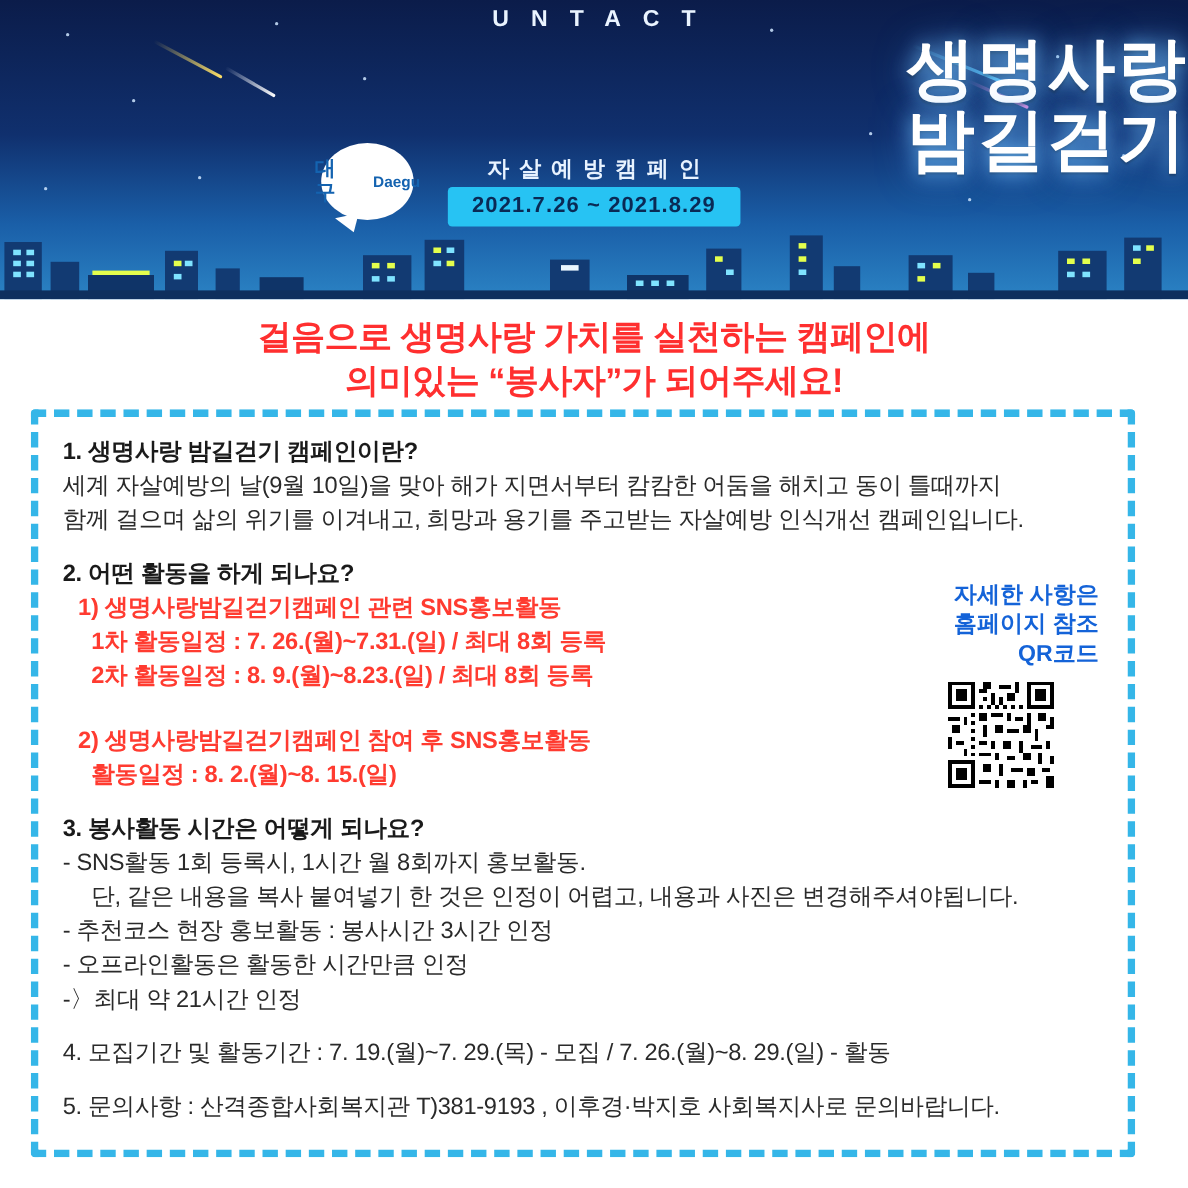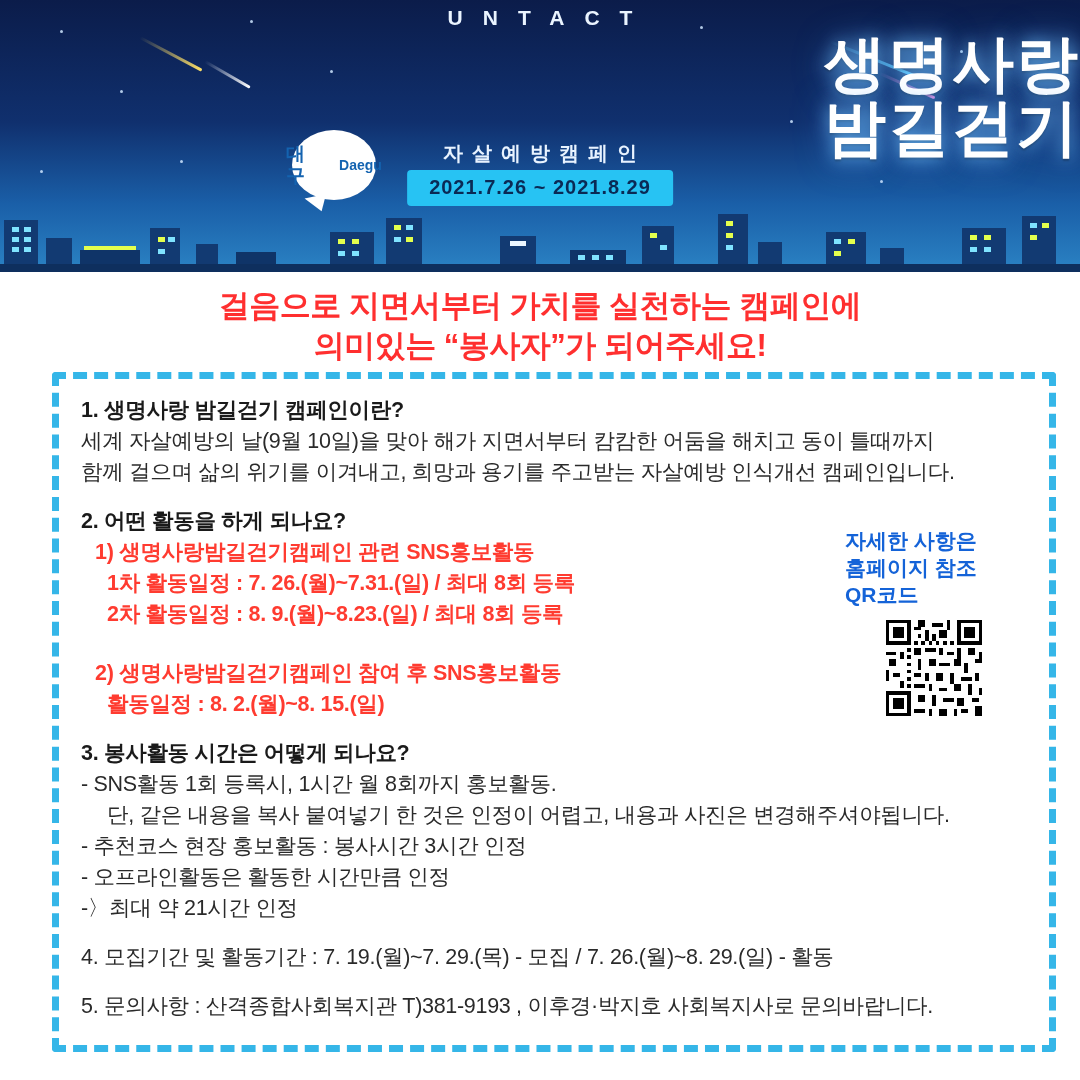--- a/index.html
+++ b/index.html
@@ -130,21 +130,21 @@
     color: #ff2f2f;
     font-weight: bold;
     font-size: 31px;
     line-height: 40px;
     letter-spacing: -.5px;
   }
 
   
   .box {
     position: absolute;
-    left: 52px; top: 372px;
+    left: 28px; top: 372px;
     width: 1004px; height: 680px;
     border: 7px dashed #35b6e8;
     border-radius: 4px;
     padding: 16px 22px;
   }
   .body-text {
     color: #2a2a2a;
     font-size: 21.5px;
     line-height: 31px;
     letter-spacing: -.3px;
@@ -153,21 +153,21 @@
   .red { color: #ff3b30; font-weight: bold; }
   .sec { margin-top: 18px; }
   .indent1 { padding-left: 14px; }
   .indent2 { padding-left: 26px; }
 
   
   .qr-block {
     position: absolute;
     right: 26px; top: 148px;
     width: 178px;
-    text-align: left;
+    text-align: right;
   }
   .qr-caption {
     color: #1463d8;
     font-weight: bold;
     font-size: 21px;
     line-height: 27px;
   }
   .qr-code {
     margin: 8px auto 0;
     width: 160px; height: 104px;
@@ -284,21 +284,21 @@
       <div class="bld" style="left:1022px;width:34px; height:56px;"></div>
       <div class="win" style="left:1030px;bottom:44px; background:#7fe3ff;"></div>
       <div class="win" style="left:1042px;bottom:44px; background:#e4ff4d;"></div>
       <div class="win" style="left:1030px;bottom:32px; background:#e4ff4d;"></div>
 
       <div class="ground"></div>
     </div>
   </div>
 
   <div class="headline">
-    <div>걸음으로 지면서부터 가치를 실천하는 캠페인에</div>
+    <div>걸음으로 생명사랑 가치를 실천하는 캠페인에</div>
     <div>의미있는 “봉사자”가 되어주세요!</div>
   </div>
 
   <div class="box">
     <div class="body-text">
 
       <div class="q">1. 생명사랑 밤길걷기 캠페인이란?</div>
       <div>세계 자살예방의 날(9월 10일)을 맞아 해가 지면서부터 캄캄한 어둠을 해치고 동이 틀때까지</div>
       <div>함께 걸으며 삶의 위기를 이겨내고,  희망과 용기를 주고받는 자살예방 인식개선 캠페인입니다.</div>
 

